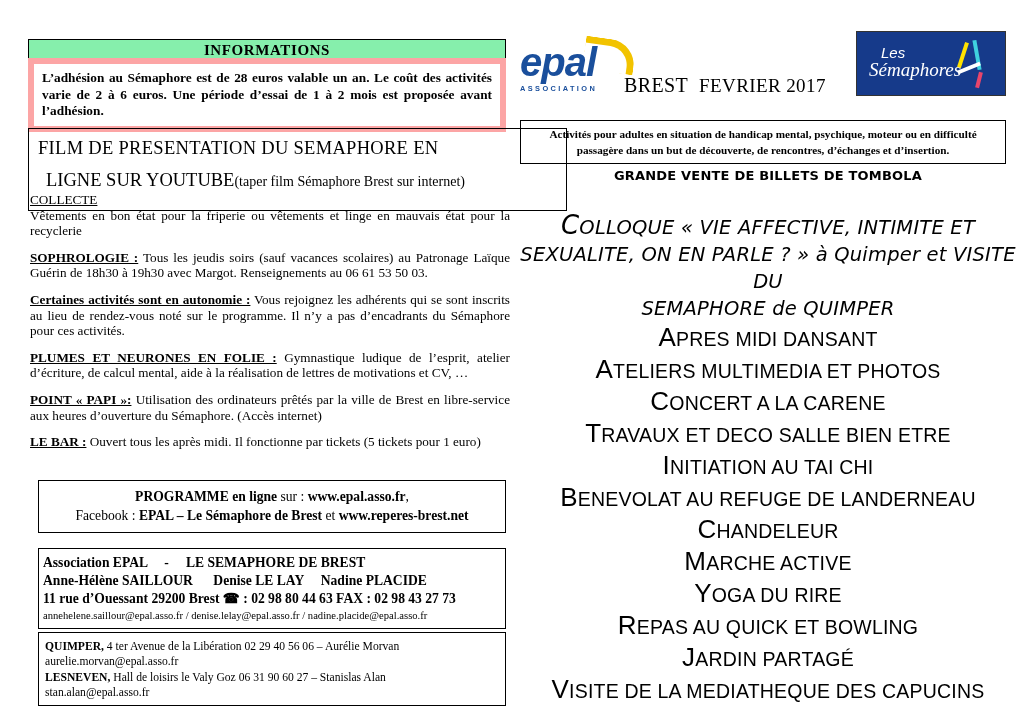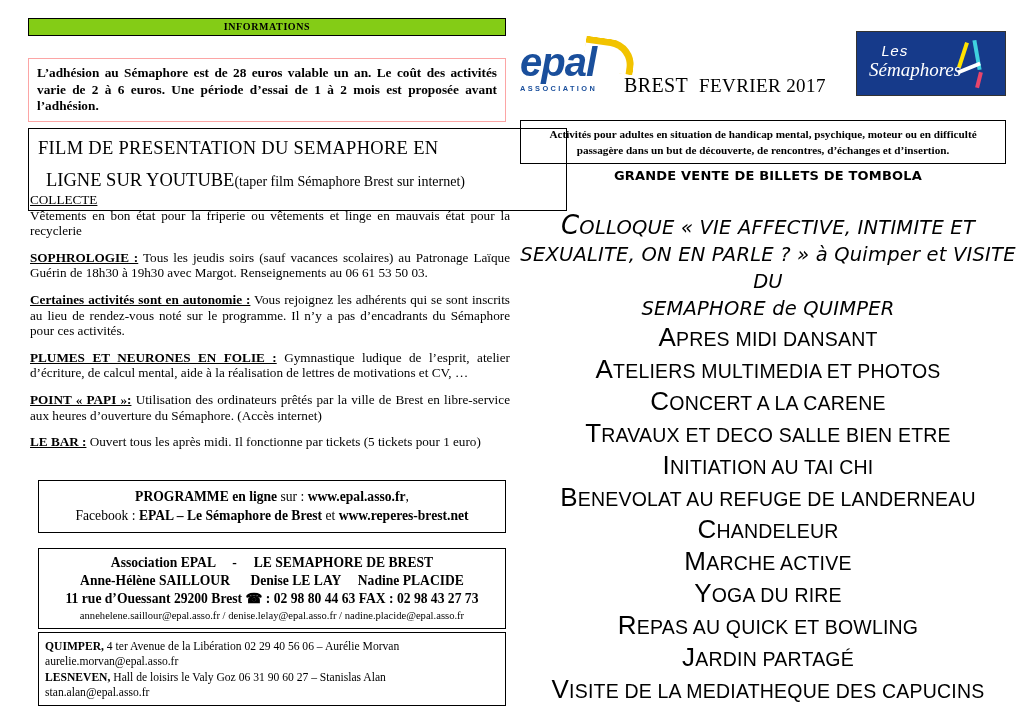--- a/index.html
+++ b/index.html
@@ -31,38 +31,38 @@
     left: 512px;
     top: 0;
     width: 512px;
     height: 623px;
   }
 
   
   .info-header {
     position: absolute;
     left: 10px;
-    top: 18px;
+    top: 39px;
     width: 478px;
     text-align: center;
     font-family: "Liberation Serif", serif;
     font-weight: bold;
-    font-size: 10px;
+    font-size: 15px;
     letter-spacing: .6px;
     border: 1px solid #000;
-    background: #84cc16;
+    background: #86efac;
     padding: 2px 0 3px 0;
     box-sizing: border-box;
   }
   .box-adhesion {
     position: absolute;
     left: 10px;
     top: 58px;
     width: 478px;
-    border: 1px solid #fca5a5;
+    border: 6px solid #fca5a5;
     box-sizing: border-box;
     padding: 6px 8px 6px 8px;
   }
   .box-adhesion p {
     margin: 0;
     font-size: 13.3px;
     line-height: 16.5px;
     text-align: justify;
     font-weight: bold;
   }
@@ -119,21 +119,21 @@
     line-height: 19px;
   }
   .box-contacts {
     position: absolute;
     left: 20px;
     top: 548px;
     width: 468px;
     border: 1px solid #000;
     box-sizing: border-box;
     padding: 5px 4px 5px 4px;
-    text-align: center;
+    text-align: left;
   }
   .box-contacts .ln1 {
     font-size: 13.6px;
     font-weight: bold;
     line-height: 18px;
   }
   .box-contacts .ln-mail {
     font-size: 10.6px;
     line-height: 15px;
     font-weight: normal;
@@ -201,21 +201,21 @@
     width: 148px;
     height: 63px;
     background: #163a8a;
     border: 1px solid #333;
   }
   .semaphores-logo .t1 {
     position: absolute;
     left: 24px;
     top: 12px;
     color: #ffffff;
-    font-family: Liberation Mono, monospace;
+    font-family: Liberation Sans, sans-serif;
     font-style: italic;
     font-size: 15px;
     text-align: center;
   }
   .semaphores-logo .t2 {
     position: absolute;
     left: 12px;
     top: 27px;
     color: #ffffff;
     font-family: "Liberation Serif", serif;

